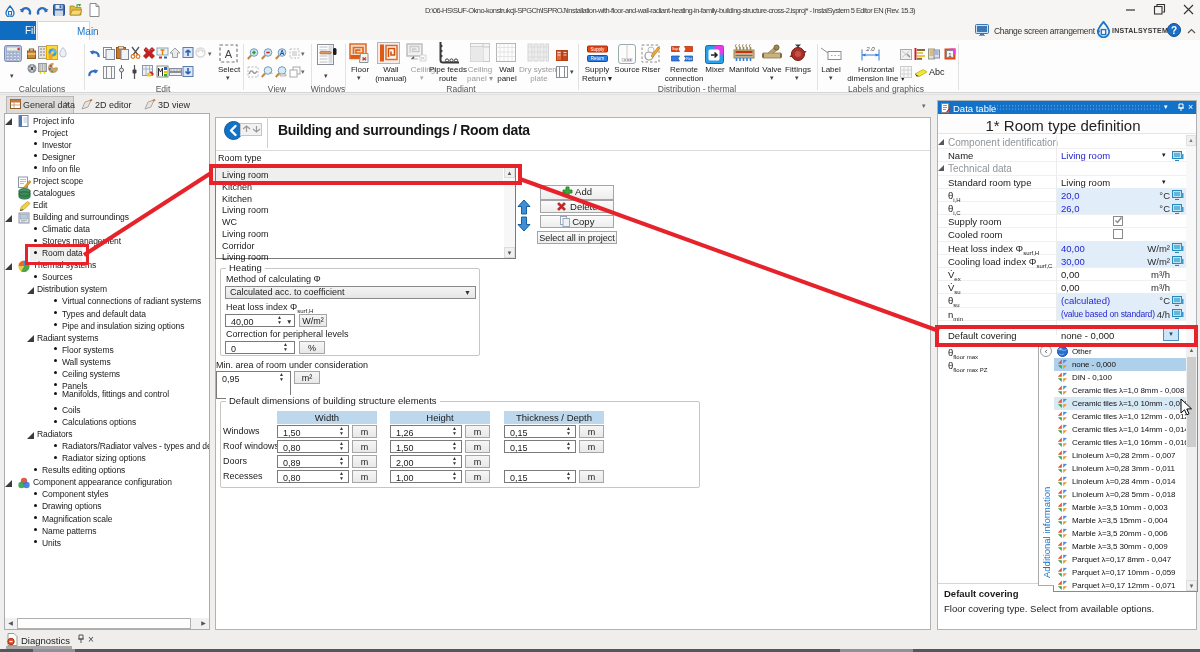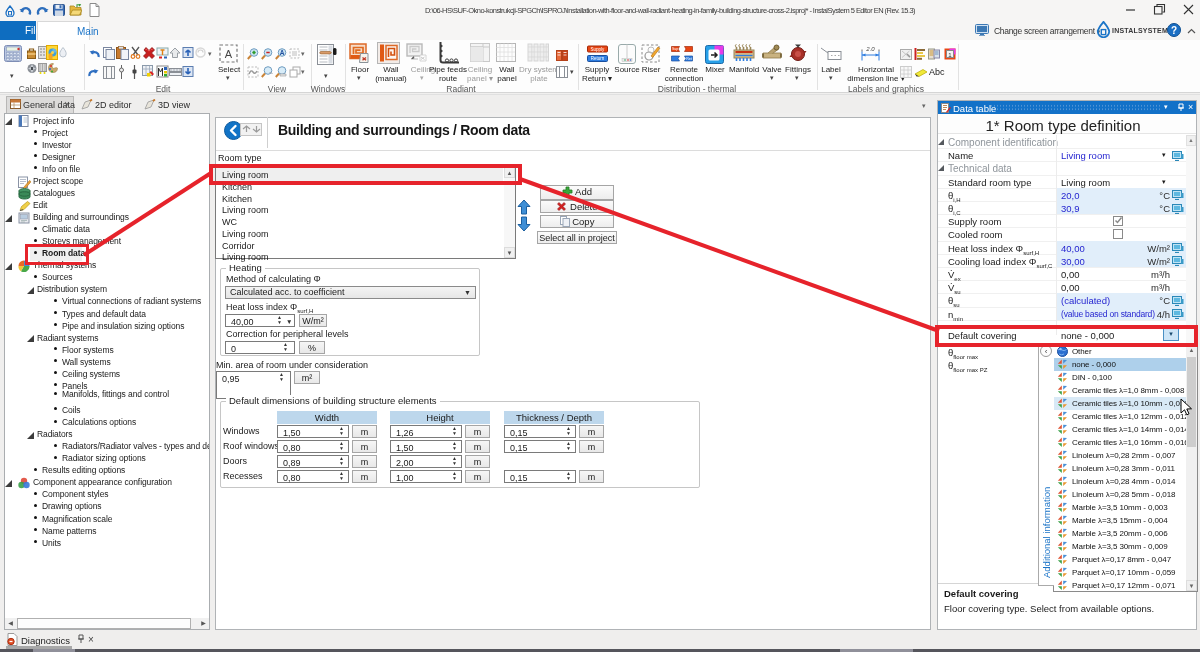--- a/index.html
+++ b/index.html
@@ -560,21 +560,21 @@
 <div class="tri" style="left:5px;top:215px"></div>
 <svg class="icon" style="left:18px;top:212px" width="12" height="12" viewBox="0 0 12 12">
       <rect x="1" y="1" width="10" height="10" fill="#e8eaee" stroke="#8a93a5"></rect>
       <rect x="2.5" y="2.5" width="7" height="4.5" fill="#b8cce0" stroke="#8a93a5" stroke-width="0.5"></rect>
       <path d="M3 8.5 h6 M3 10 h4" stroke="#9aa" stroke-width="0.7"></path>
     </svg>
 <div class="trow" style="left:33px;top:212px">Building and surroundings</div>
 <div class="trow" style="left:34px;top:224px"><span class="dot"></span>Climatic data</div>
 <div class="trow" style="left:34px;top:236.1px"><span class="dot"></span>Storeys management</div>
 <div class="abs" style="left:30px;top:246.5px;width:52px;height:14px;background:#efefef"></div>
-<div class="trow" style="left:34px;top:248.4px;font-weight:bold;font-size:8.5px"><span class="dot"></span>Room data</div>
+<div class="trow" style="left:34px;top:248.4px;font-weight:normal;font-size:8.5px"><span class="dot"></span>Room data</div>
 <div class="tri" style="left:5px;top:263px"></div>
 <svg class="icon" style="left:18px;top:260px" width="12" height="12" viewBox="0 0 12 12">
       <circle cx="6" cy="6" r="5.5" fill="#e8f0f8"></circle>
       <path d="M6 6 L6 0.5 A5.5 5.5 0 0 1 11.5 6Z" fill="#3c8fd8"></path>
       <path d="M6 6 L11.5 6 A5.5 5.5 0 0 1 3 11.2Z" fill="#48a848"></path>
       <path d="M6 6 L3 11.2 A5.5 5.5 0 0 1 0.5 6 Z" fill="#f0c838"></path>
       <path d="M6 6 L0.5 6 A5.5 5.5 0 0 1 6 0.5Z" fill="#e86a28"></path>
     </svg>
 <div class="trow" style="left:33px;top:260.2px">Thermal systems</div>
 <div class="trow" style="left:34px;top:272.3px"><span class="dot"></span>Sources</div>
@@ -801,21 +801,21 @@
 <div class="abs" style="left:1100px;top:189.8px;width:70px;text-align:right;font-size:9.5px;color:#2b2b2b">°C</div>
 <svg class="icon" style="left:1172px;top:190.3px" width="12" height="10" viewBox="0 0 12 10">
     <rect x="0.5" y="0.5" width="9" height="7" fill="#bfe3f4" stroke="#2a88b8"></rect>
     <rect x="2" y="2" width="6" height="4" fill="#5eb8e0"></rect>
     <path d="M3 9.5 h4" stroke="#2a88b8" stroke-width="1.2"></path>
     <rect x="9" y="3" width="2.5" height="5" fill="#3a9ac8"></rect>
   </svg>
 <div class="abs" style="left:1056px;top:201.0px;width:130px;height:13.2px;background:#e1eefa"></div>
 <div class="abs" style="left:938px;top:214.2px;width:248px;height:1px;background:#f0f0f0"></div>
 <div class="abs" style="left:948px;top:203.0px;font-size:9.5px;color:#1a1a1a">θ<sub>i,C</sub></div>
-<div class="abs" style="left:1061px;top:203.0px;font-size:9.5px;color:#2525d0">30,9</div>
+<div class="abs" style="left:1061px;top:203.0px;font-size:9.5px;color:#2525d0">26,0</div>
 <div class="abs" style="left:1100px;top:203.0px;width:70px;text-align:right;font-size:9.5px;color:#2b2b2b">°C</div>
 <svg class="icon" style="left:1172px;top:203.5px" width="12" height="10" viewBox="0 0 12 10">
     <rect x="0.5" y="0.5" width="9" height="7" fill="#bfe3f4" stroke="#2a88b8"></rect>
     <rect x="2" y="2" width="6" height="4" fill="#5eb8e0"></rect>
     <path d="M3 9.5 h4" stroke="#2a88b8" stroke-width="1.2"></path>
     <rect x="9" y="3" width="2.5" height="5" fill="#3a9ac8"></rect>
   </svg>
 <div class="abs" style="left:938px;top:227.4px;width:248px;height:1px;background:#f0f0f0"></div>
 <div class="abs" style="left:948px;top:216.2px;font-size:9.5px;color:#1a1a1a">Supply room</div>
 <div class="abs" style="left:1113px;top:215.7px;width:10px;height:10px;background:#fff;border:1px solid #8a8a8a"></div>

